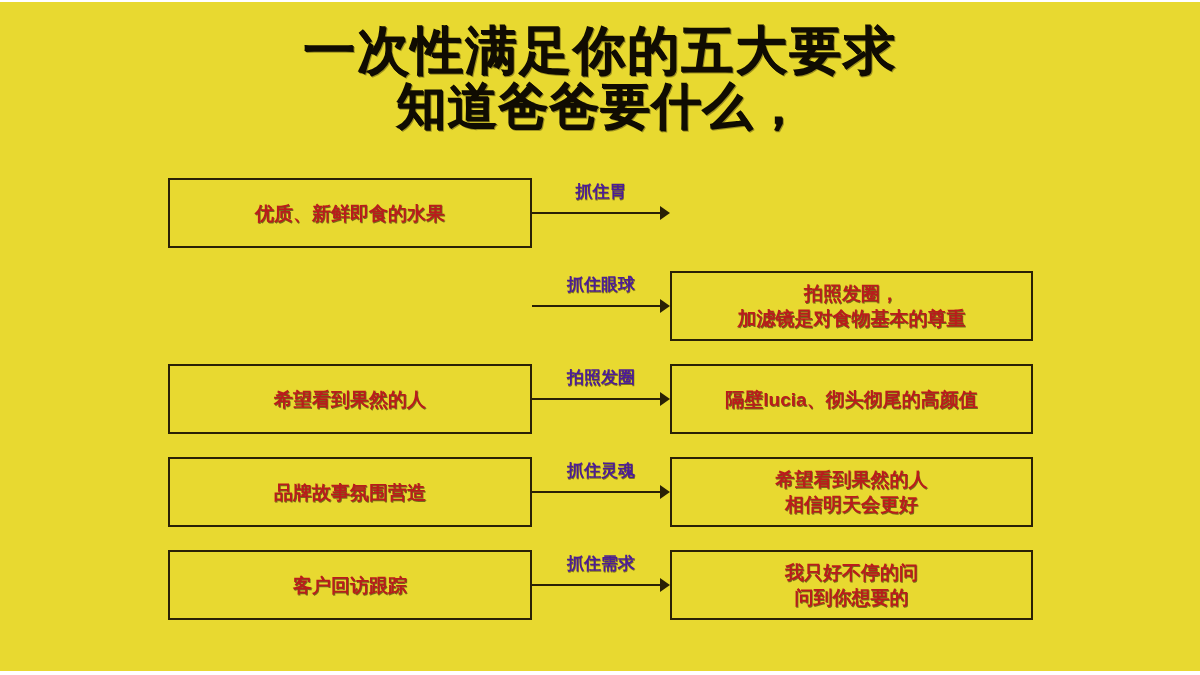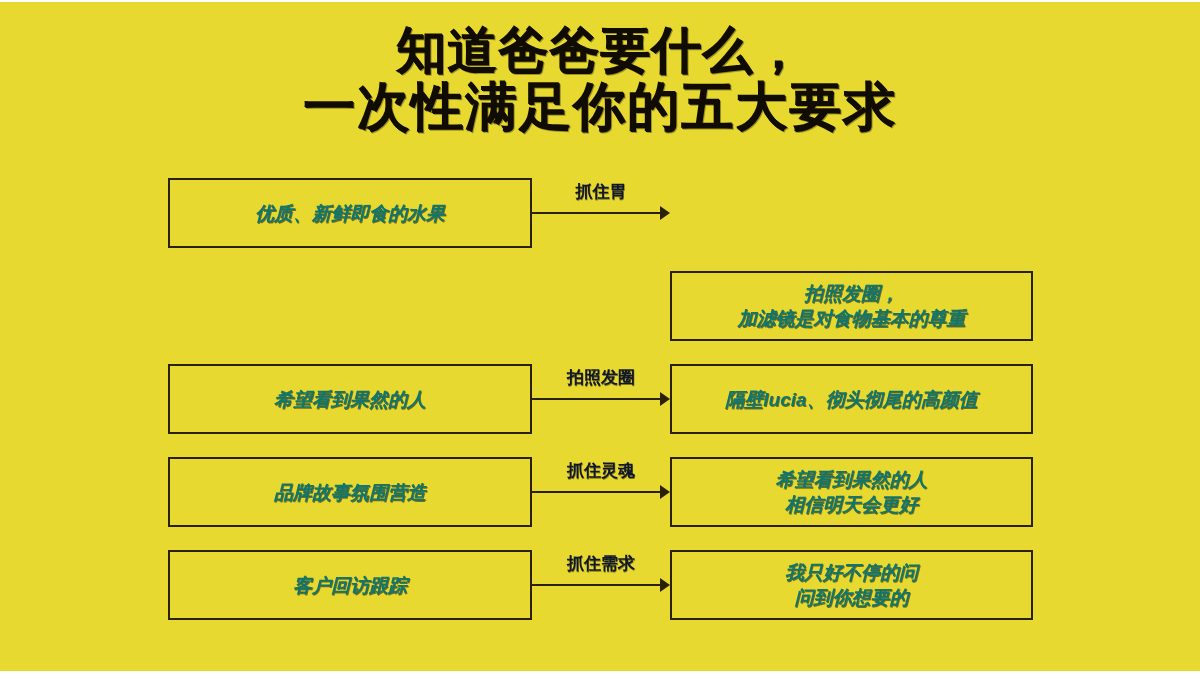--- a/index.html
+++ b/index.html
@@ -88,24 +88,23 @@
     width: 364px;
   }
   .box-right {
     left: 502px;
     width: 363px;
   }
   .box-text {
     font-size: 19px;
     line-height: 25px;
     font-weight: 700;
-    color: #0f766e;
+    color: #b91c1c;
     text-shadow: 0.7px 0.7px 0 rgba(23,18,5,0.55);
     white-space: pre-line;
-    font-style: italic;
   }
 
   
   .connector {
     position: absolute;
     left: 364px;
     top: 0;
     width: 138px;
     height: 70px;
   }
@@ -128,51 +127,56 @@
     border-left: 10px solid #2a2105;
   }
   .conn-label {
     position: absolute;
     left: 0;
     top: 2px;
     width: 138px;
     text-align: center;
     font-size: 17px;
     font-weight: 700;
-    color: #0f172a;
+    color: #4c1d95;
     text-shadow: 0.6px 0.6px 0 rgba(29,22,4,0.5);
     white-space: nowrap;
   }
 </style>
 </head>
 <body>
 
 <div id="slide">
 
   <div class="top-strip"></div>
 
   <div class="title">
+    <span class="line line2">一次性满足你的五大要求</span>
     <span class="line line1">知道爸爸要什么，</span>
-    <span class="line line2">一次性满足你的五大要求</span>
   </div>
 
   <div class="rows">
 
     <div class="row">
       <div class="box box-left">
         <span class="box-text">优质、新鲜即食的水果</span>
       </div>
       <div class="connector">
         <span class="conn-label">抓住胃</span>
         <span class="conn-line"></span>
         <span class="conn-head"></span>
       </div>
     </div>
 
     <div class="row">
+      <div class="connector">
+        <span class="conn-label">抓住眼球</span>
+        <span class="conn-line"></span>
+        <span class="conn-head"></span>
+      </div>
       <div class="box box-right">
         <span class="box-text">拍照发圈，
 加滤镜是对食物基本的尊重</span>
       </div>
     </div>
 
     <div class="row">
       <div class="box box-left">
         <span class="box-text">希望看到果然的人</span>
       </div>

